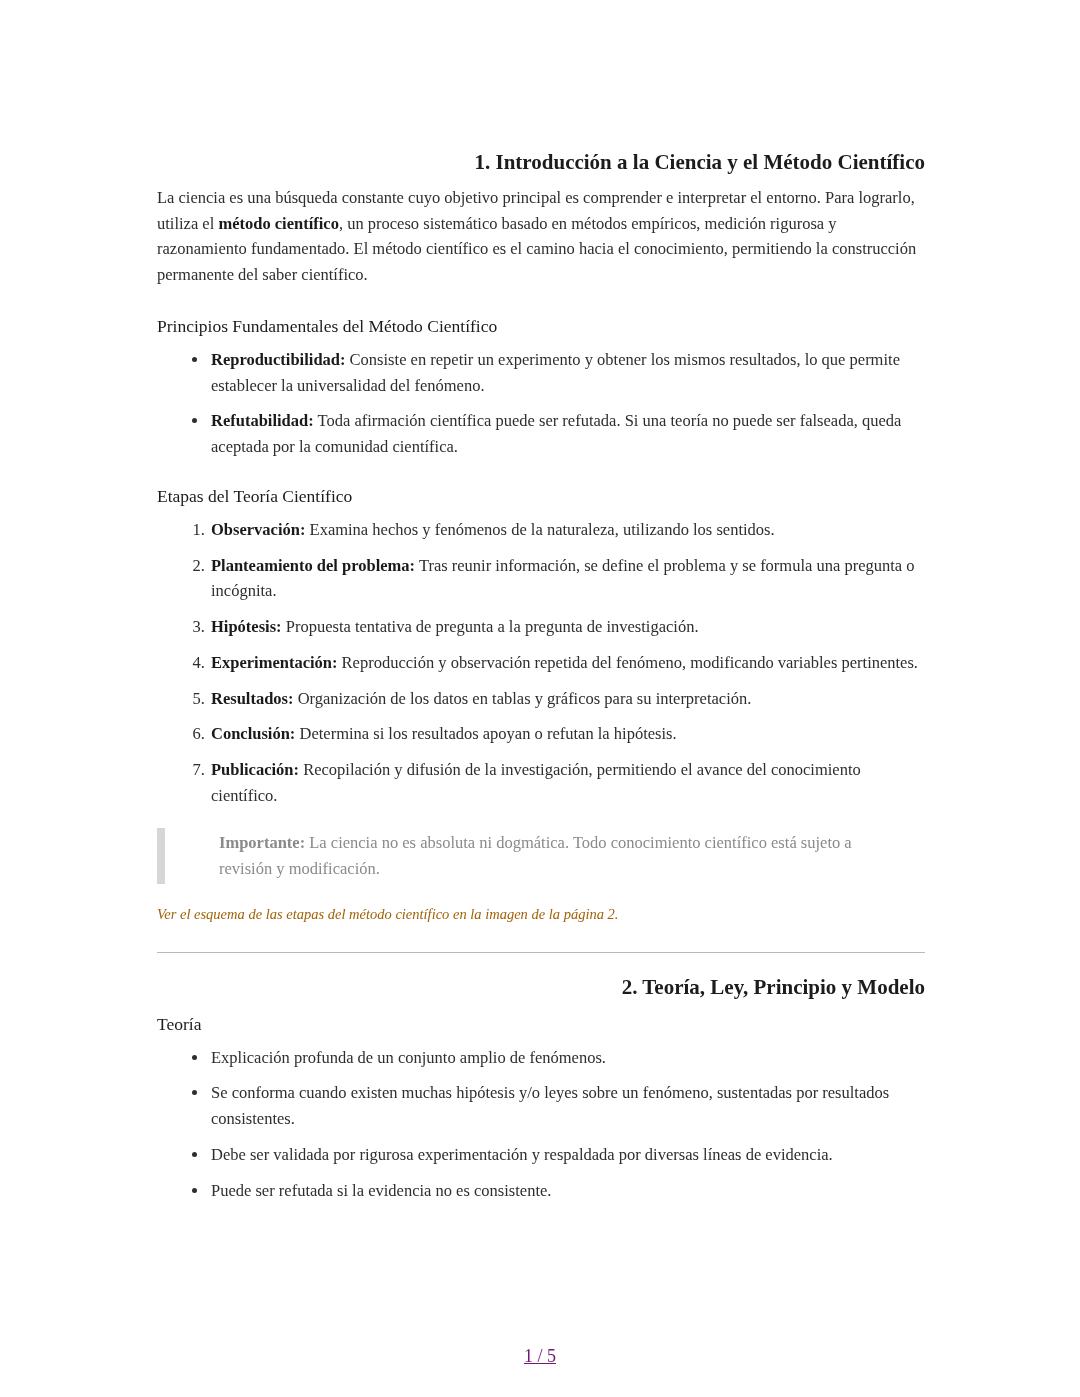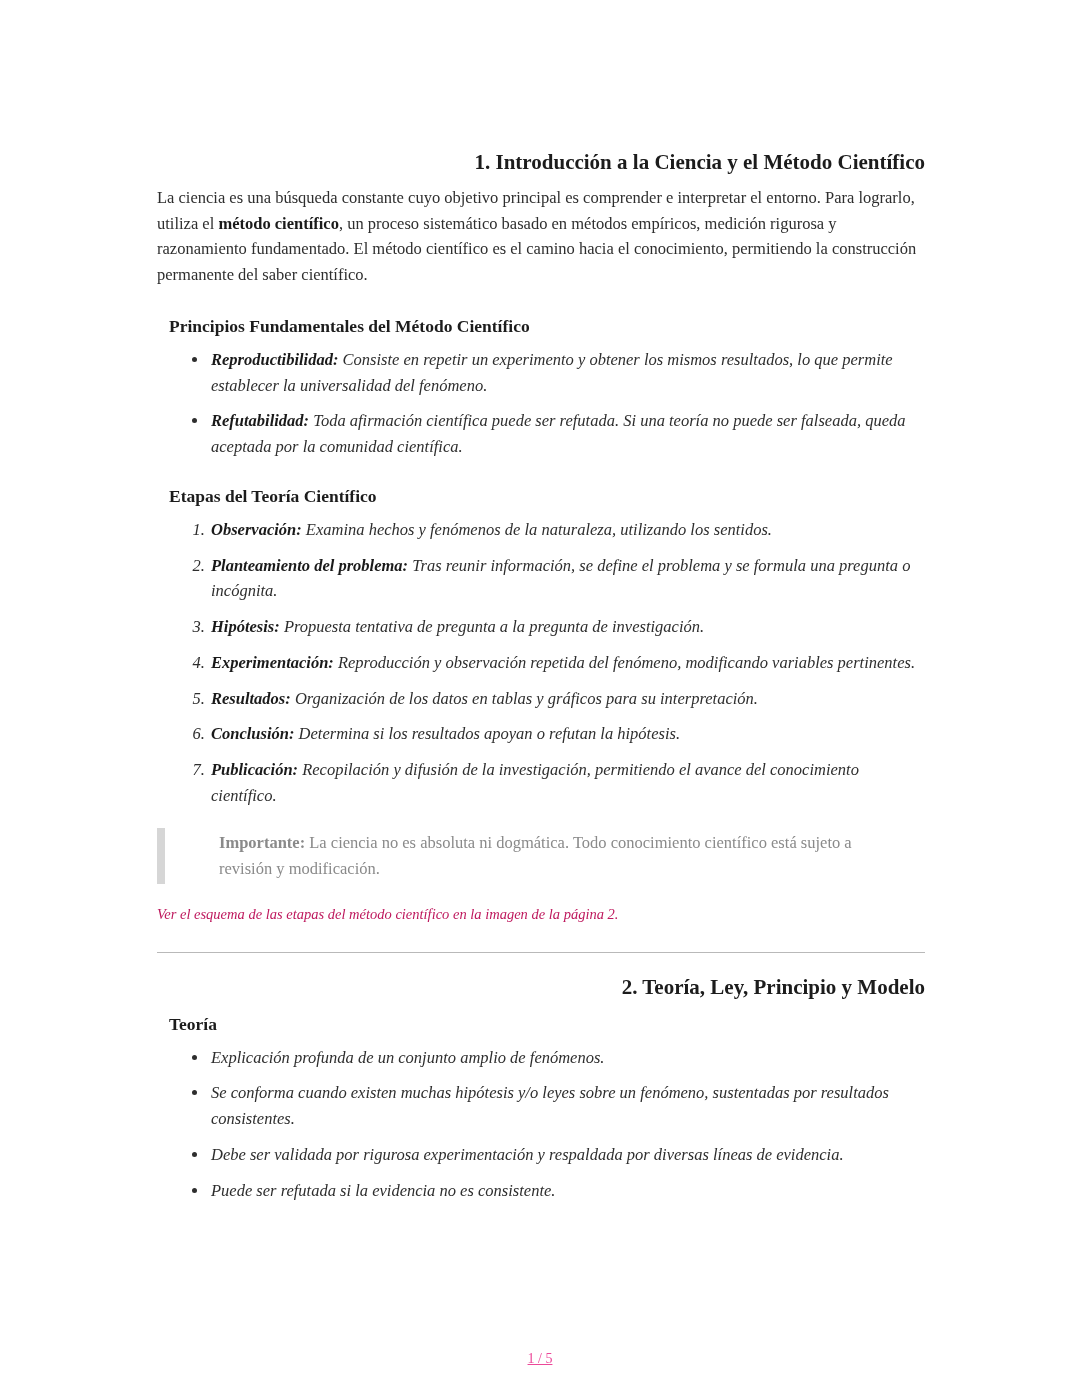--- a/index.html
+++ b/index.html
@@ -24,70 +24,69 @@
   }
   .h-section {
     font-size: 21px;
     font-weight: bold;
     color: #1c1c1c;
     margin: 0 0 10px 0;
     text-align: right;
   }
   .h-sub {
     font-size: 17.5px;
-    font-weight: bold;
+    font-weight: normal;
     color: #1c1c1c;
-    margin: 26px 0 8px 12px;
+    margin: 26px 0 8px 0;
   }
   p.body-text {
     font-size: 16.5px;
     line-height: 1.56;
     margin: 0 0 28px 0;
   }
   strong { color: #1a1a1a; }
   ul.doc-list, ol.doc-list {
     margin: 0 0 6px 0;
     padding: 0 0 0 52px;
     font-size: 16.5px;
     line-height: 1.56;
   }
   ul.doc-list li, ol.doc-list li {
     margin: 10px 0 2px 0;
     padding-left: 2px;
-    font-style: italic;
   }
   blockquote.callout {
     margin: 20px 0 18px 0;
     border-left: 8px solid #d6d6d6;
     padding: 2px 20px 2px 54px;
     color: #8a8a8a;
     font-size: 16.5px;
     line-height: 1.56;
   }
   blockquote.callout strong { color: #8a8a8a; }
   .doc-note {
     font-style: italic;
     font-size: 14.5px;
-    color: #be185d;
+    color: #a16207;
     margin: 20px 0 0 0;
     line-height: 1.5;
   }
   hr.doc-rule {
     border: none;
     border-top: 1px solid #b9b9b9;
     margin: 26px 0 22px 0;
   }
   .page-footer {
     position: absolute;
     left: 0;
     bottom: 30px;
     width: 100%;
     text-align: center;
-    font-size: 14px;
-    color: #ec4899;
+    font-size: 18px;
+    color: #701a75;
     font-family: "Liberation Serif", serif;
     text-decoration: underline;
   }
 </style>
 </head>
 <body>
 
 <div class="page">
 
 

